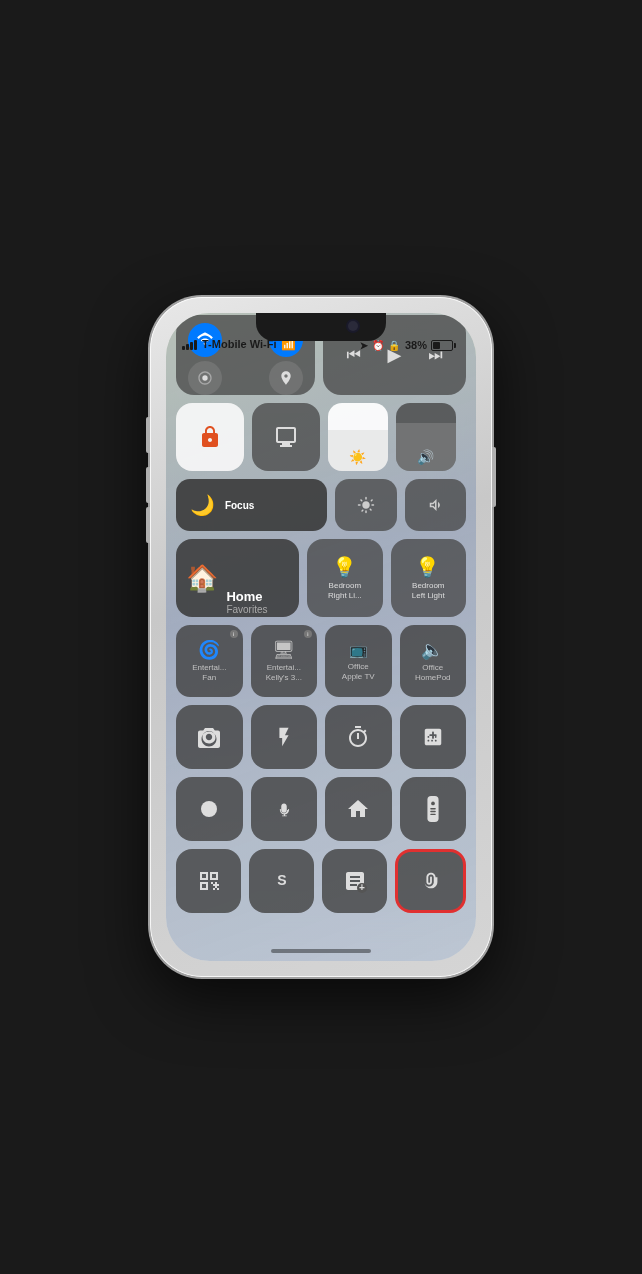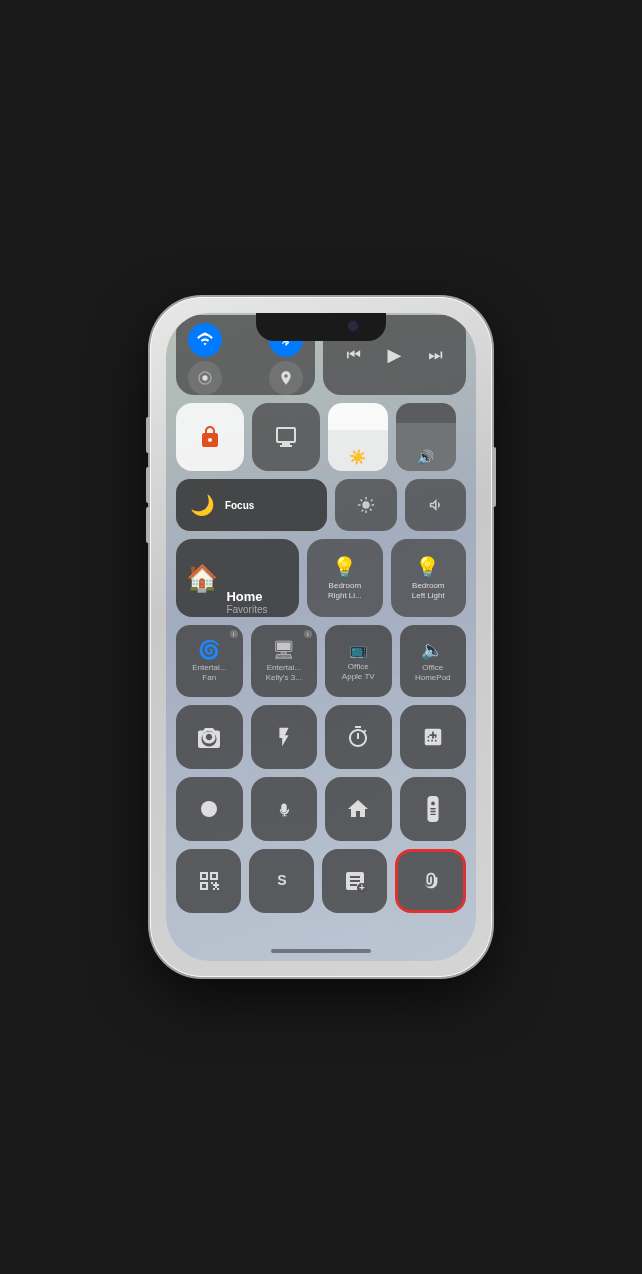--- a/index.html
+++ b/index.html
@@ -353,20 +353,44 @@
   </style>
 </head>
 <body>
 
 <div class="phone-outer">
   <div class="phone-screen">
     <div class="notch">
       <div class="notch-camera"></div>
     </div>
 
+    <div class="status-bar">
+      <div class="status-left">
+        <div class="signal-bars">
+          <div class="signal-bar" style="height:4px"></div>
+          <div class="signal-bar" style="height:6px"></div>
+          <div class="signal-bar" style="height:8px"></div>
+          <div class="signal-bar" style="height:10px"></div>
+        </div>
+        <span class="status-carrier">T-Mobile Wi-Fi</span>
+        <span style="font-size:12px;margin-left:2px;">📶</span>
+      </div>
+      <div class="status-right">
+        <span style="font-size:10px;">➤</span>
+        <span style="font-size:10px;">⏰</span>
+        <span style="font-size:10px;">🔒</span>
+        <span>38%</span>
+        <div class="battery-icon">
+          <div class="battery-body">
+            <div class="battery-fill"></div>
+          </div>
+          <div class="battery-tip"></div>
+        </div>
+      </div>
+    </div>
 
     <div class="cc-bg"></div>
 
     <div class="cc-rows">
 
       <div class="row1">
         <div class="r1-left">
           <div style="display:flex;align-items:center;justify-content:flex-start;padding-left:4px;">
             <div class="conn-icon-btn blue">
               <svg width="18" height="18" viewBox="0 0 24 24" fill="white">

